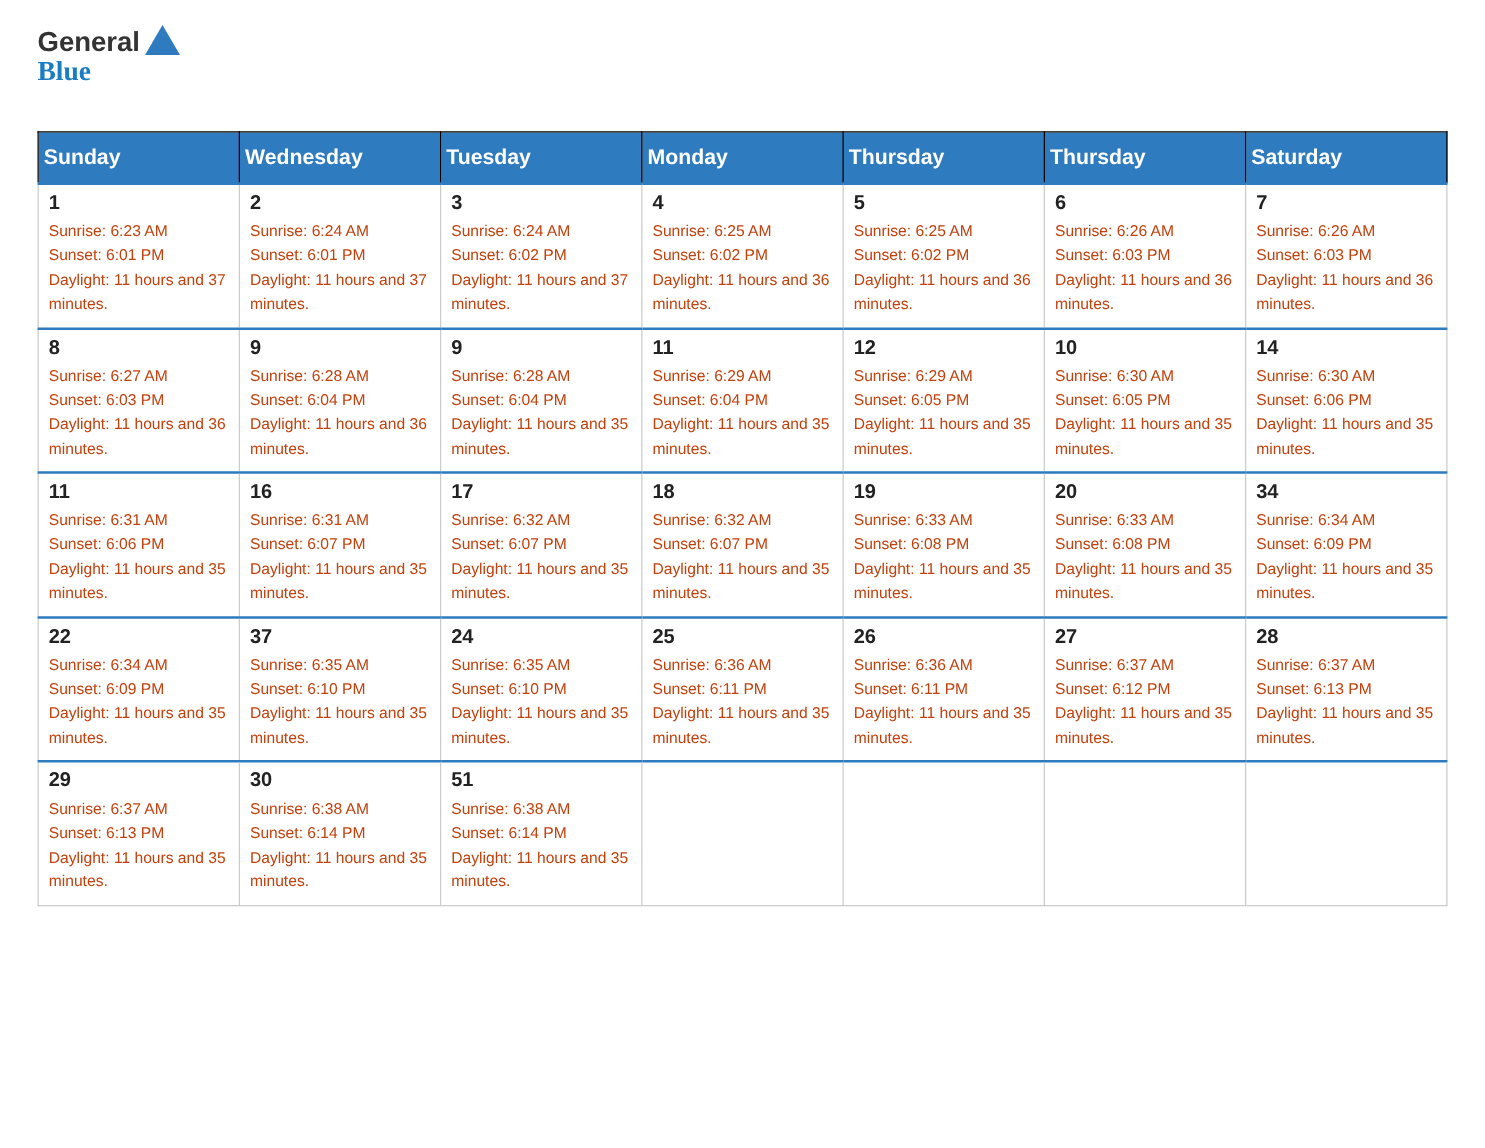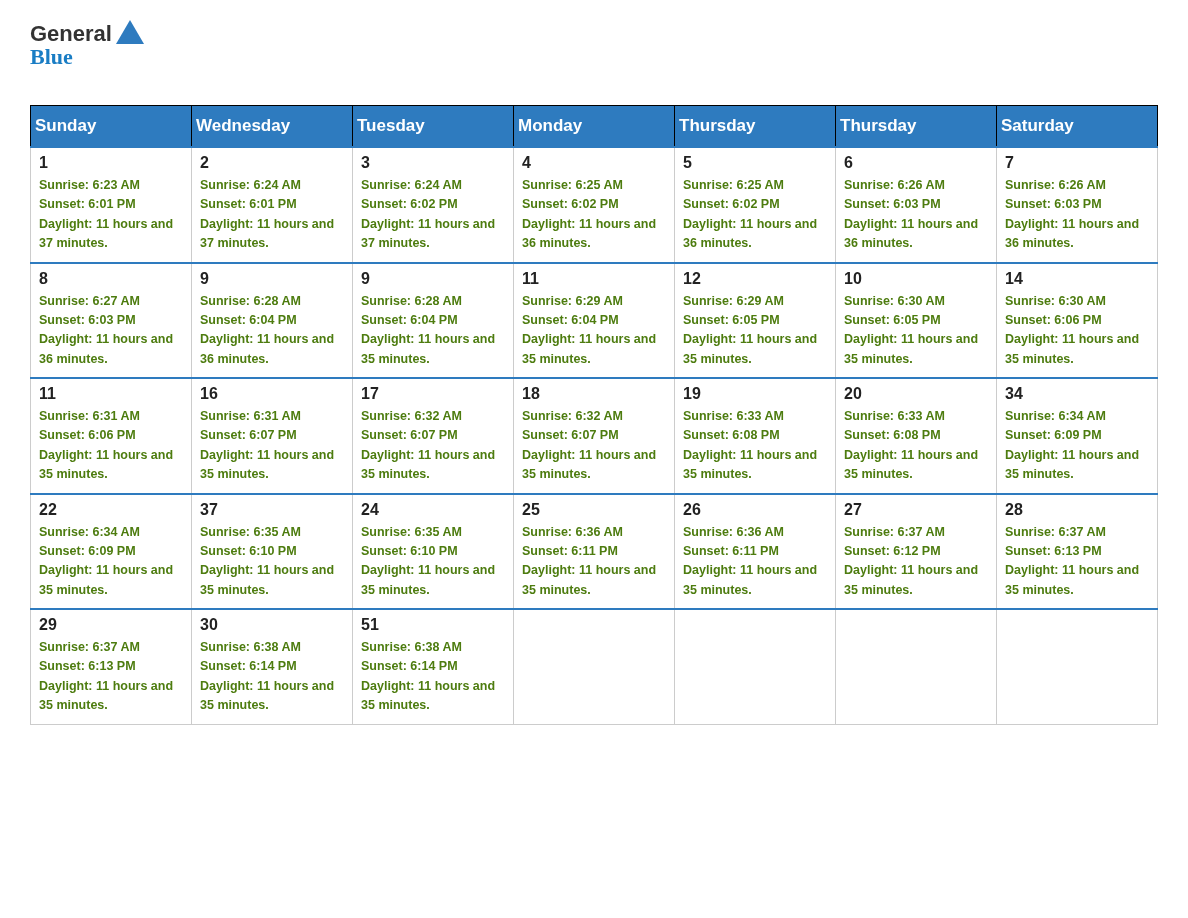--- a/index.html
+++ b/index.html
@@ -66,22 +66,21 @@
     }
     .day-number {
       font-size: 16px;
       font-weight: bold;
       margin-bottom: 4px;
       display: block;
     }
     .day-info {
       font-size: 12.5px;
       line-height: 1.55;
-      color: #4d7c0f;
-      font-weight: bold;
+      color: #c2410c;
     }
     .empty-cell {
       background: #fff;
     }
     .week-row td {
       border-top: 2px solid #2e7bbf;
     }
   </style>
 </head>
 <body>

